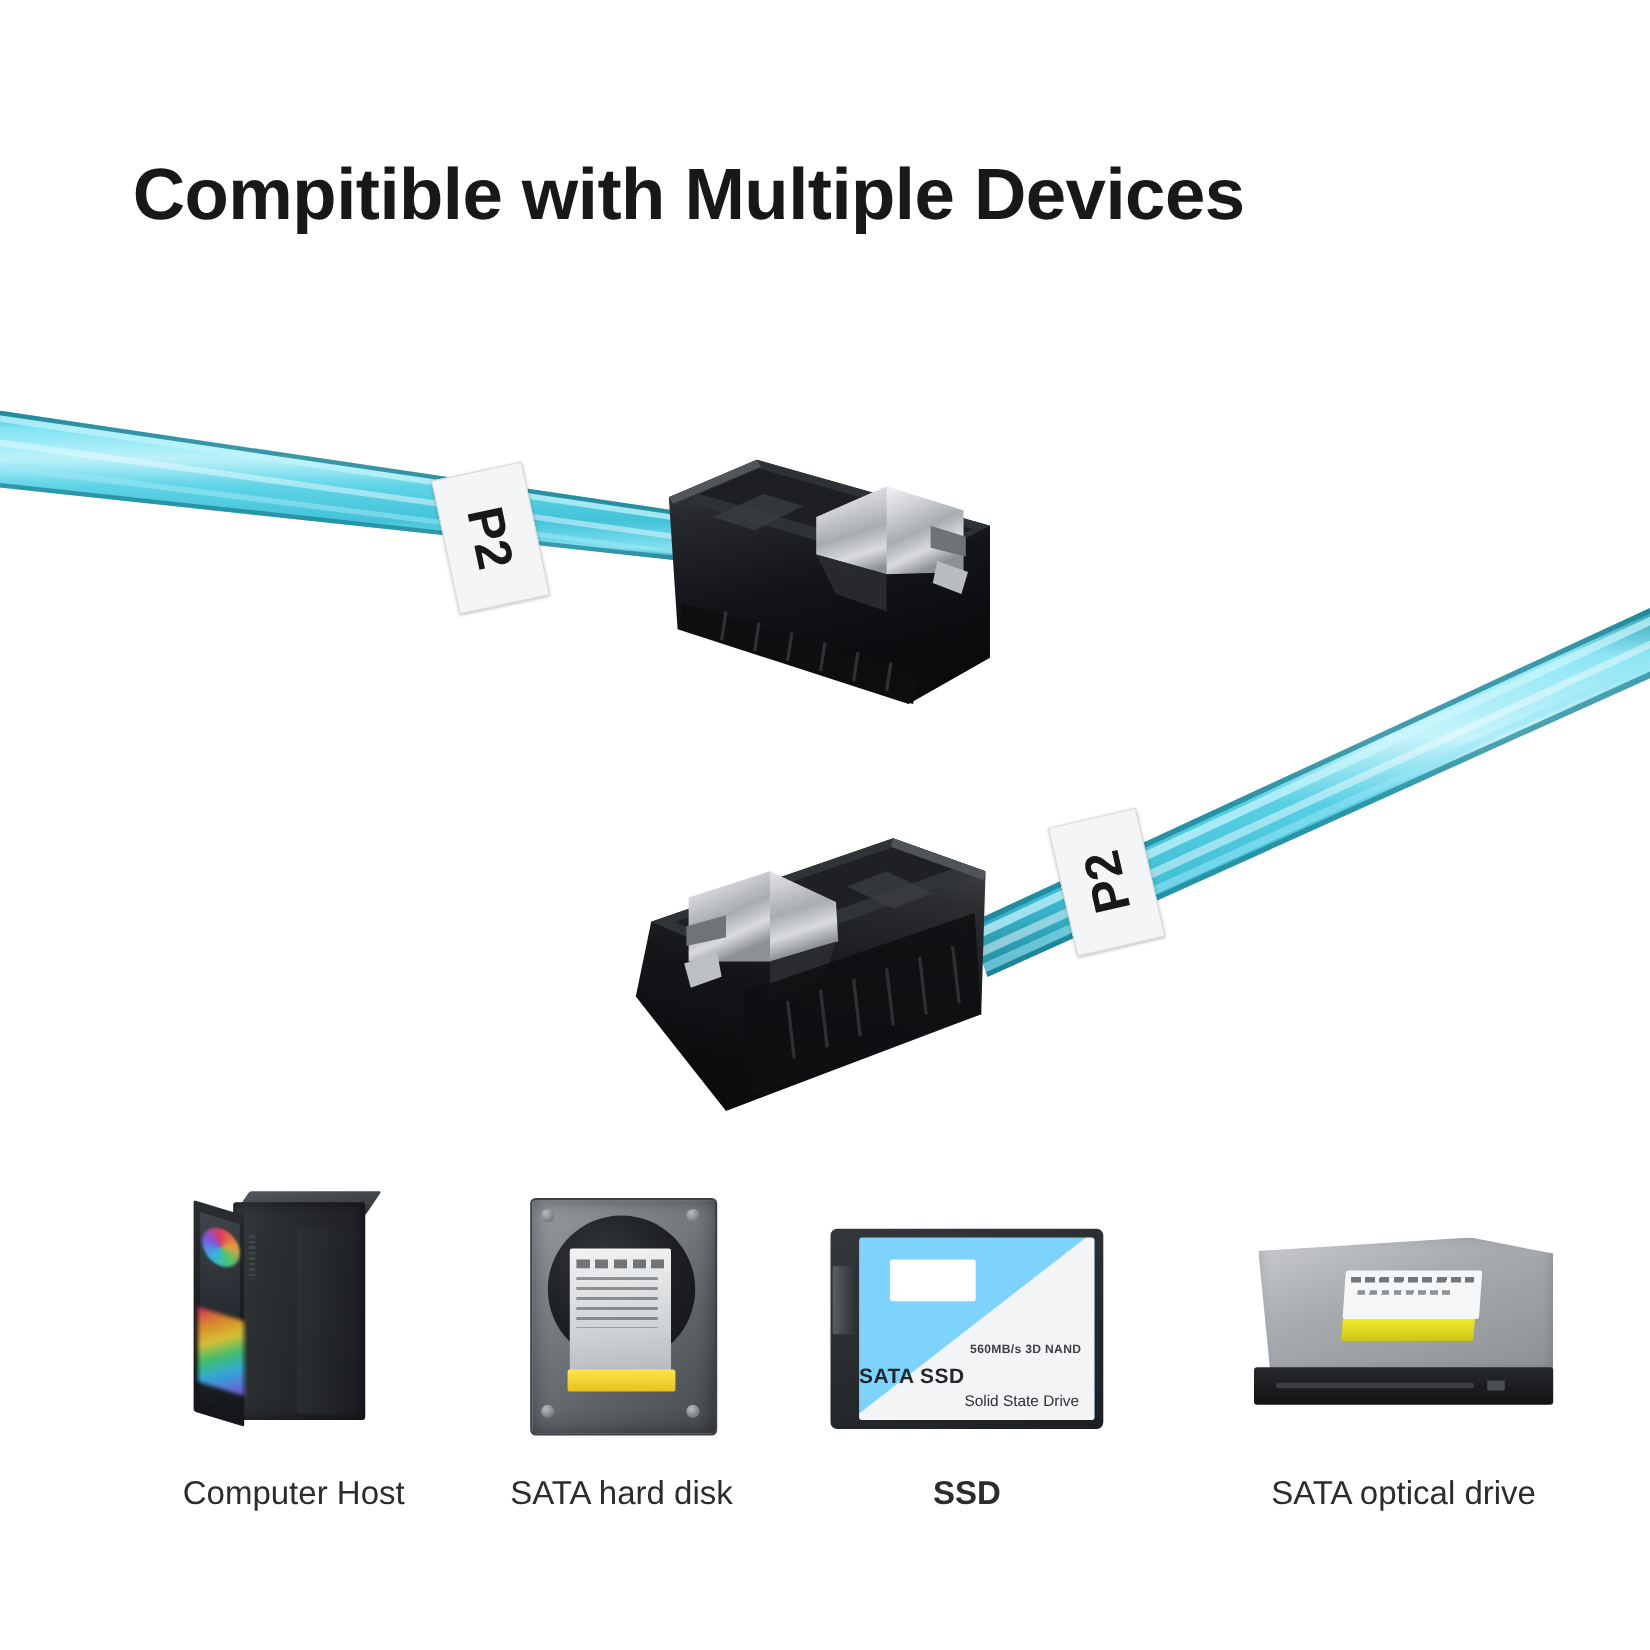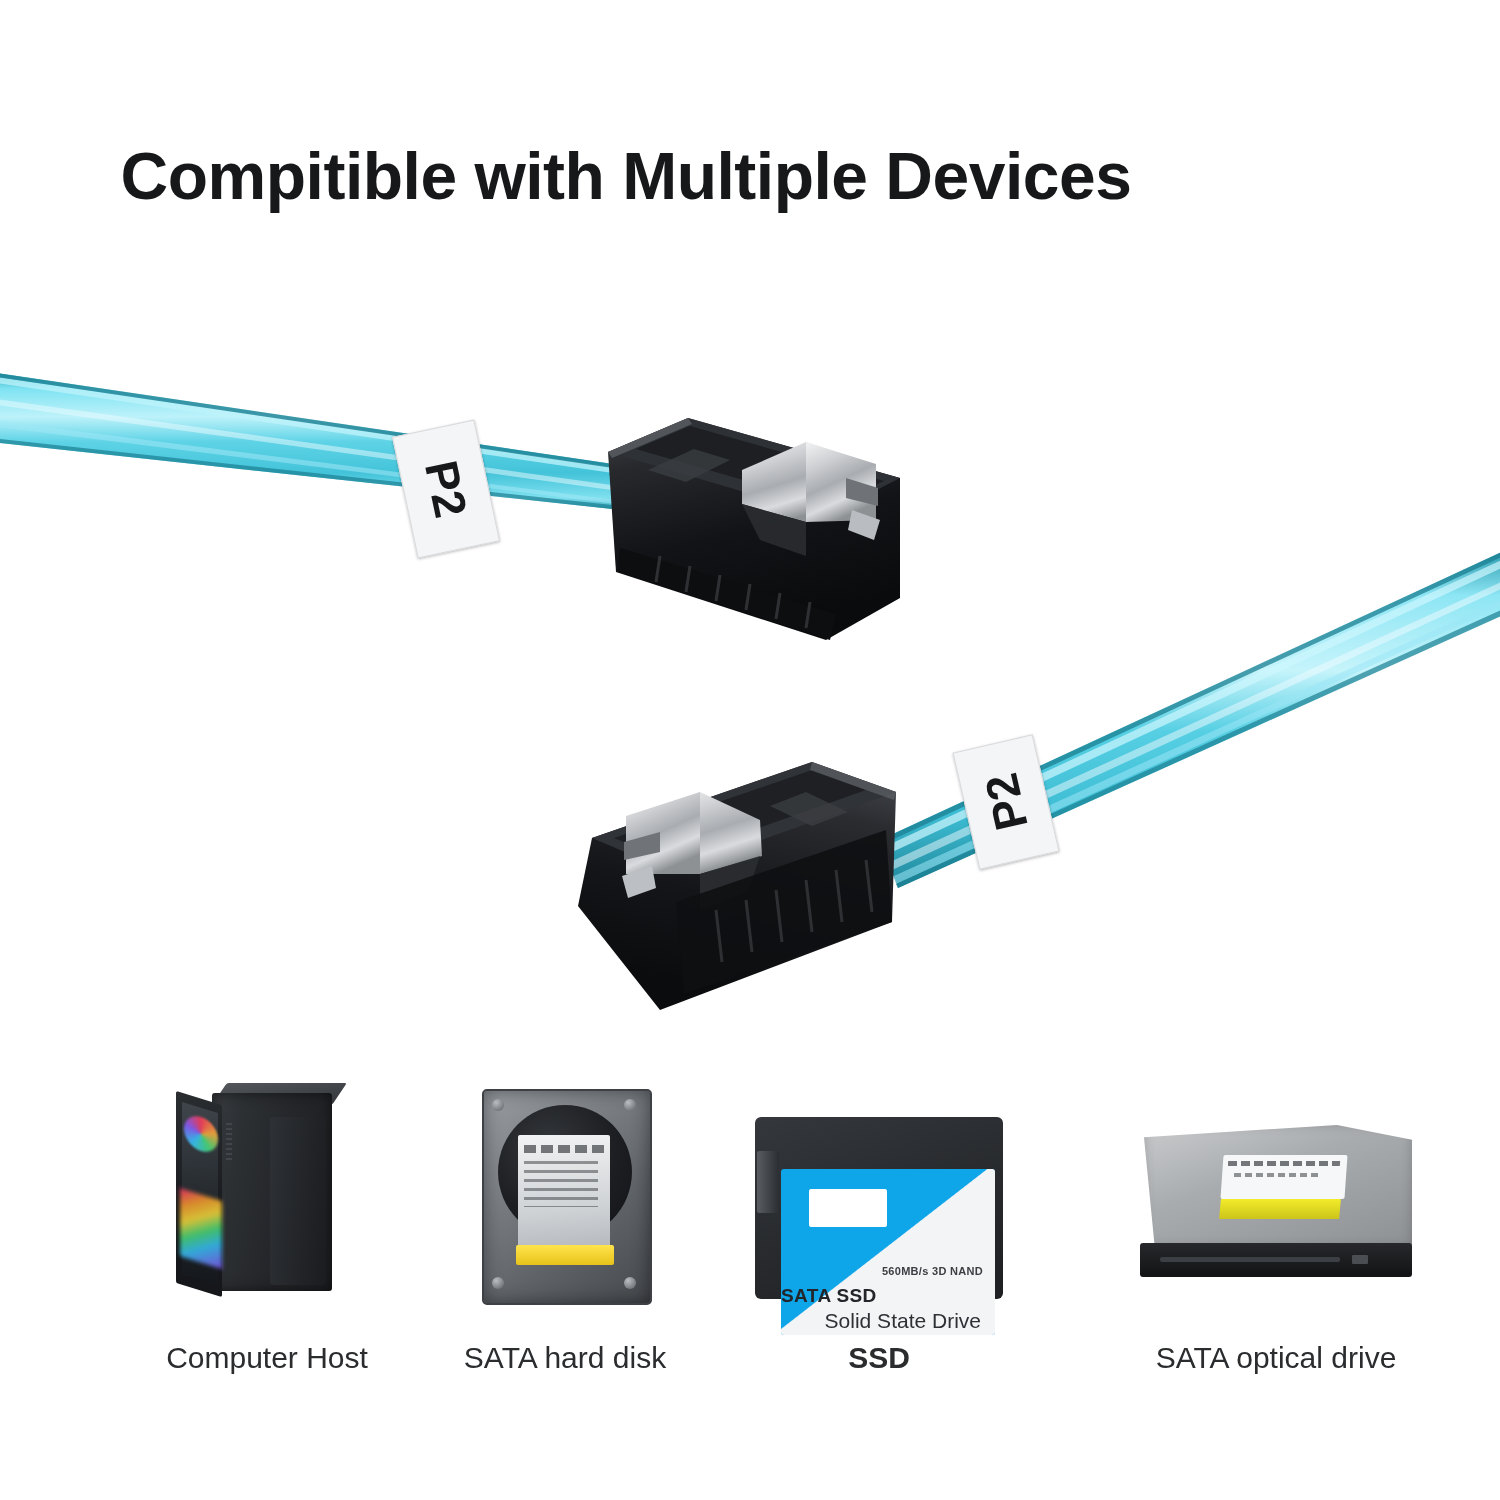--- a/index.html
+++ b/index.html
@@ -136,41 +136,41 @@
 
   
   .ssd{width:248px;height:182px;}
   .ssd .body{
     position:absolute;left:0;top:0;width:248px;height:182px;
     background:linear-gradient(160deg,#34373b,#1d1f22);
     border-radius:6px;
   }
   .ssd .face{
     position:absolute;left:26px;top:8px;width:214px;height:166px;
-    background:#0ea5e9;border-radius:3px;overflow:hidden;margin-top:44px;
+    background:#7dd3fc;border-radius:3px;overflow:hidden;
   }
   .ssd .diag{
     position:absolute;left:0;top:0;width:100%;height:100%;
     background:linear-gradient(to bottom right,transparent 0 48%,#f3f4f6 48.4% 100%);
   }
   .ssd .white-box{
     position:absolute;left:28px;top:20px;width:78px;height:38px;
     background:#ffffff;border-radius:2px;
   }
   .ssd .t-small{
     position:absolute;left:0;right:12px;top:96px;text-align:right;
     font-size:11px;color:#3b3e42;font-weight:600;letter-spacing:.3px;
   }
   .ssd .t-big{
     position:absolute;left:0;right:14px;top:116px;text-align:left;
     font-size:19px;color:#22252a;font-weight:700;letter-spacing:.4px;
   }
   .ssd .t-sub{
     position:absolute;left:0;right:14px;top:140px;text-align:right;
-    font-size:21px;color:#2d3035;font-weight:500;
+    font-size:14px;color:#2d3035;font-weight:500;
   }
   .ssd .notch{
     position:absolute;left:2px;top:34px;width:22px;height:62px;
     background:linear-gradient(90deg,#5a5e63,#2a2d31);border-radius:2px;
   }
 
   
   .odd{width:292px;height:176px;}
   .odd .top{
     position:absolute;left:14px;top:10px;width:268px;height:122px;

